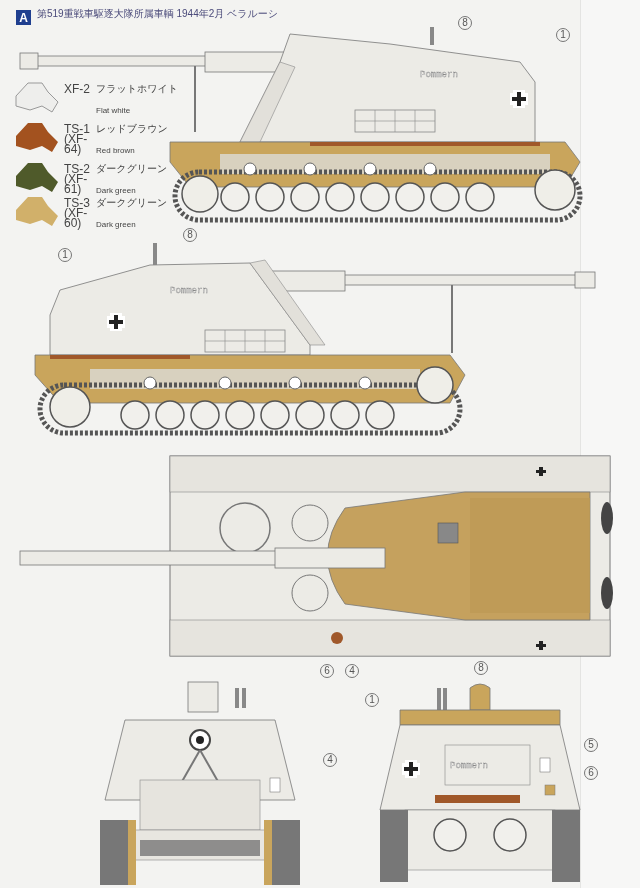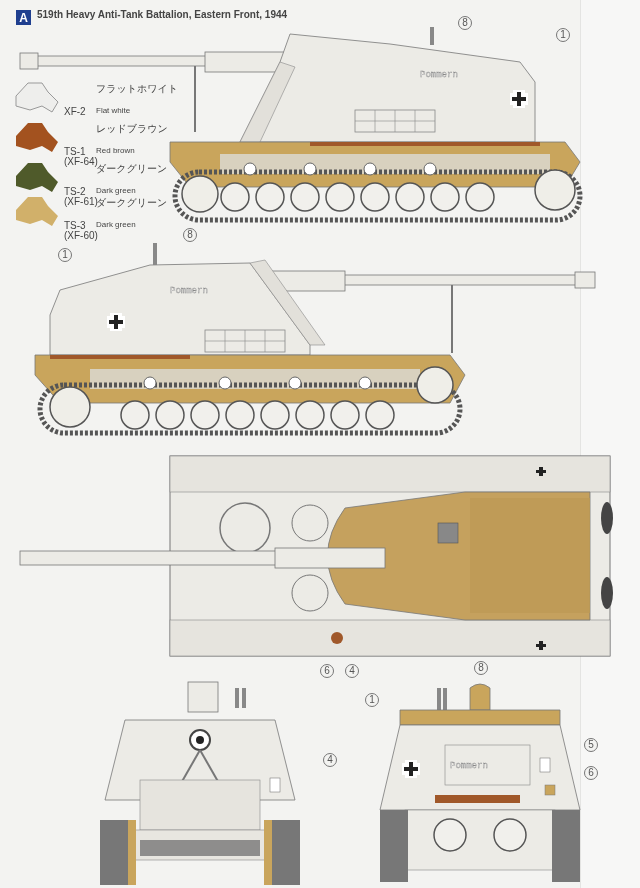--- a/index.html
+++ b/index.html
@@ -5,35 +5,35 @@
   html,body{margin:0;padding:0;}
   body{width:640px;height:888px;background:#f3f3f1;position:relative;overflow:hidden;font-family:"Liberation Sans",sans-serif;color:#333;}
   .page-edge{position:absolute;left:580px;top:0;width:60px;height:888px;background:#f7f7f6;border-left:1px solid #e4e4e2;}
   .header{position:absolute;left:16px;top:8px;display:flex;align-items:flex-start;gap:6px;}
   .badge{width:15px;height:15px;background:#1f3f8f;color:#fff;font-weight:bold;font-size:12px;display:flex;align-items:center;justify-content:center;margin-top:2px;}
   .title-jp{font-size:10px;color:#4a4a7a;line-height:12px;}
   .title-en{font-size:10px;color:#444;line-height:13px;font-weight:bold;}
   .legend{position:absolute;left:14px;top:80px;}
   .legend-item{position:absolute;left:0;width:160px;height:40px;}
   .swatch{position:absolute;left:0;top:0;width:46px;height:40px;}
-  .code{position:absolute;left:50px;top:4px;font-size:10px;line-height:10px;color:#444;width:40px;margin-top:23px;}
+  .code{position:absolute;left:50px;top:4px;font-size:12px;line-height:10px;color:#444;width:40px;}
   .name-jp{position:absolute;left:82px;top:4px;font-size:10px;line-height:10px;color:#444;white-space:nowrap;}
   .name-en{position:absolute;left:82px;top:14px;font-size:8px;line-height:10px;color:#444;white-space:nowrap;margin-top:12px;}
   .view{position:absolute;}
   .callout{position:absolute;font-size:10px;color:#555;width:12px;height:12px;border:1px solid #777;border-radius:50%;display:flex;align-items:center;justify-content:center;background:#f3f3f1;line-height:1;}
 </style>
 </head>
 <body>
 
 <div class="page-edge"></div>
 
 <div class="header">
   <div class="badge">A</div>
   <div>
-    <div class="title-en">519th Heavy Anti-Tank Battalion, Eastern Front, 1944</div>
+    <div class="title-jp">第519重戦車駆逐大隊所属車輌 1944年2月 ベラルーシ</div>
   </div>
 </div>
 
 <div class="legend">
   <div class="legend-item" style="top:0">
     <svg class="swatch" viewBox="0 0 46 40">
         <path d="M2 16 L14 3 L28 3 L34 12 L44 22 L38 32 L28 26 L16 30 L2 26 Z" fill="#eeeeec" stroke="#999" stroke-width="1"></path>
       </svg>
     <div class="code"><span>XF-2</span><br><span></span></div>
     <div class="name-jp">フラットホワイト</div>

